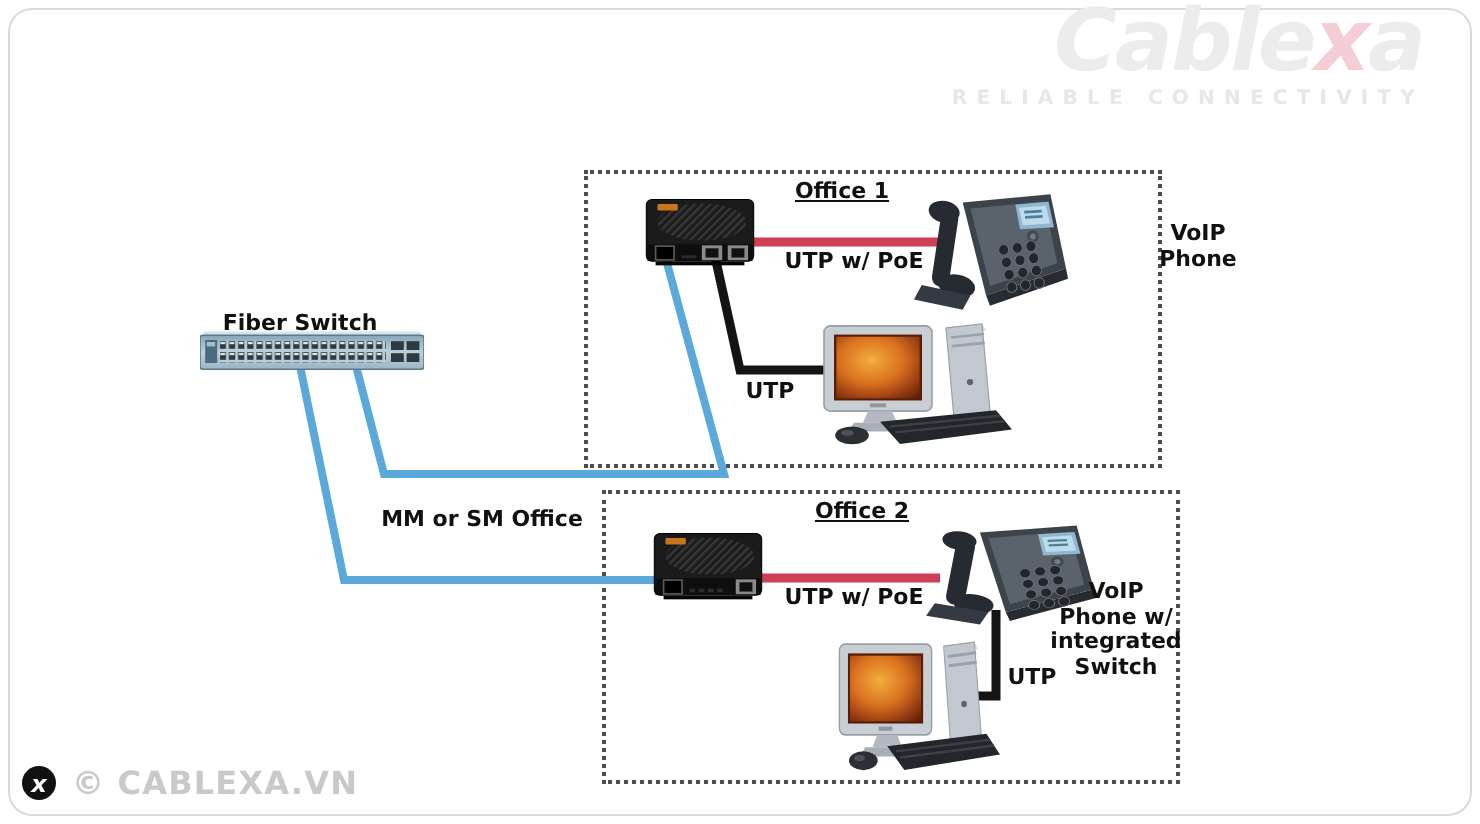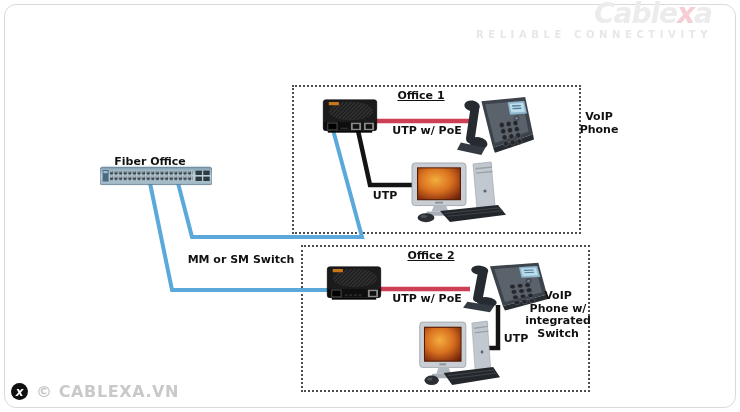--- a/index.html
+++ b/index.html
@@ -2,21 +2,21 @@
 <html><head>
 <meta charset="utf-8">
 <style>
   html,body{margin:0;padding:0;background:#fff;}
   body{width:740px;height:412px;font-family:"DejaVu Sans","Liberation Sans",sans-serif;}
   #stage{position:relative;width:740px;height:412px;background:#fff;overflow:hidden;}
   .frame{position:absolute;left:4px;top:4px;right:4px;bottom:4px;border:1px solid #dadada;border-radius:12px;z-index:0;}
 
   
   .logo-wrap{position:absolute;top:0px;right:28px;text-align:right;z-index:5;line-height:1;}
-  .logo-text{font-size:28px;font-weight:800;font-style:italic;letter-spacing:-1px;color:#ececec;}
+  .logo-text{font-size:43px;font-weight:800;font-style:italic;letter-spacing:-1px;color:#ececec;}
   .logo-text .accent{color:#f5cdd5;}
   .logo-tagline{margin-top:2px;font-size:10px;font-weight:600;letter-spacing:4.6px;color:#e7e7e7;margin-left:44px;}
 
   
   .footer{position:absolute;left:11px;top:382px;display:flex;align-items:center;gap:8px;z-index:5;}
   .footer-icon{width:17px;height:17px;border-radius:50%;background:#111;color:#fff;display:flex;
     align-items:center;justify-content:center;font-weight:800;font-style:italic;font-size:12px;line-height:1;}
   .footer-text{font-size:16px;font-weight:600;letter-spacing:0.6px;color:#c9c9c9;}
 
   
@@ -214,22 +214,22 @@
     </svg>
 
   <svg class="dev" style="left:410px;top:161px;width:96px;height:62px" viewBox="0 0 96 64" preserveAspectRatio="none">
       <use href="#sym-computer"></use>
     </svg>
 
   <svg class="dev" style="left:418px;top:320px;width:82px;height:66px" viewBox="0 0 96 64" preserveAspectRatio="none">
       <use href="#sym-computer"></use>
     </svg>
 
-  <div class="lbl" id="lbl-fiber-switch">Fiber Office</div>
-  <div class="lbl" id="lbl-fiber-link">MM or SM Switch</div>
+  <div class="lbl" id="lbl-fiber-switch">Fiber Switch</div>
+  <div class="lbl" id="lbl-fiber-link">MM or SM Office</div>
   <div class="lbl" id="lbl-poe1">UTP w/ PoE</div>
   <div class="lbl" id="lbl-utp1">UTP</div>
   <div class="lbl" id="lbl-poe2">UTP w/ PoE</div>
   <div class="lbl" id="lbl-utp2">UTP</div>
   <div class="lbl wrap" id="lbl-phone1">VoIP Phone</div>
   <div class="lbl wrap" id="lbl-phone2">VoIP Phone w/ integrated Switch</div>
 
   <div class="footer">
     <div class="footer-icon">x</div>
     <div class="footer-text">© CABLEXA.VN</div>

